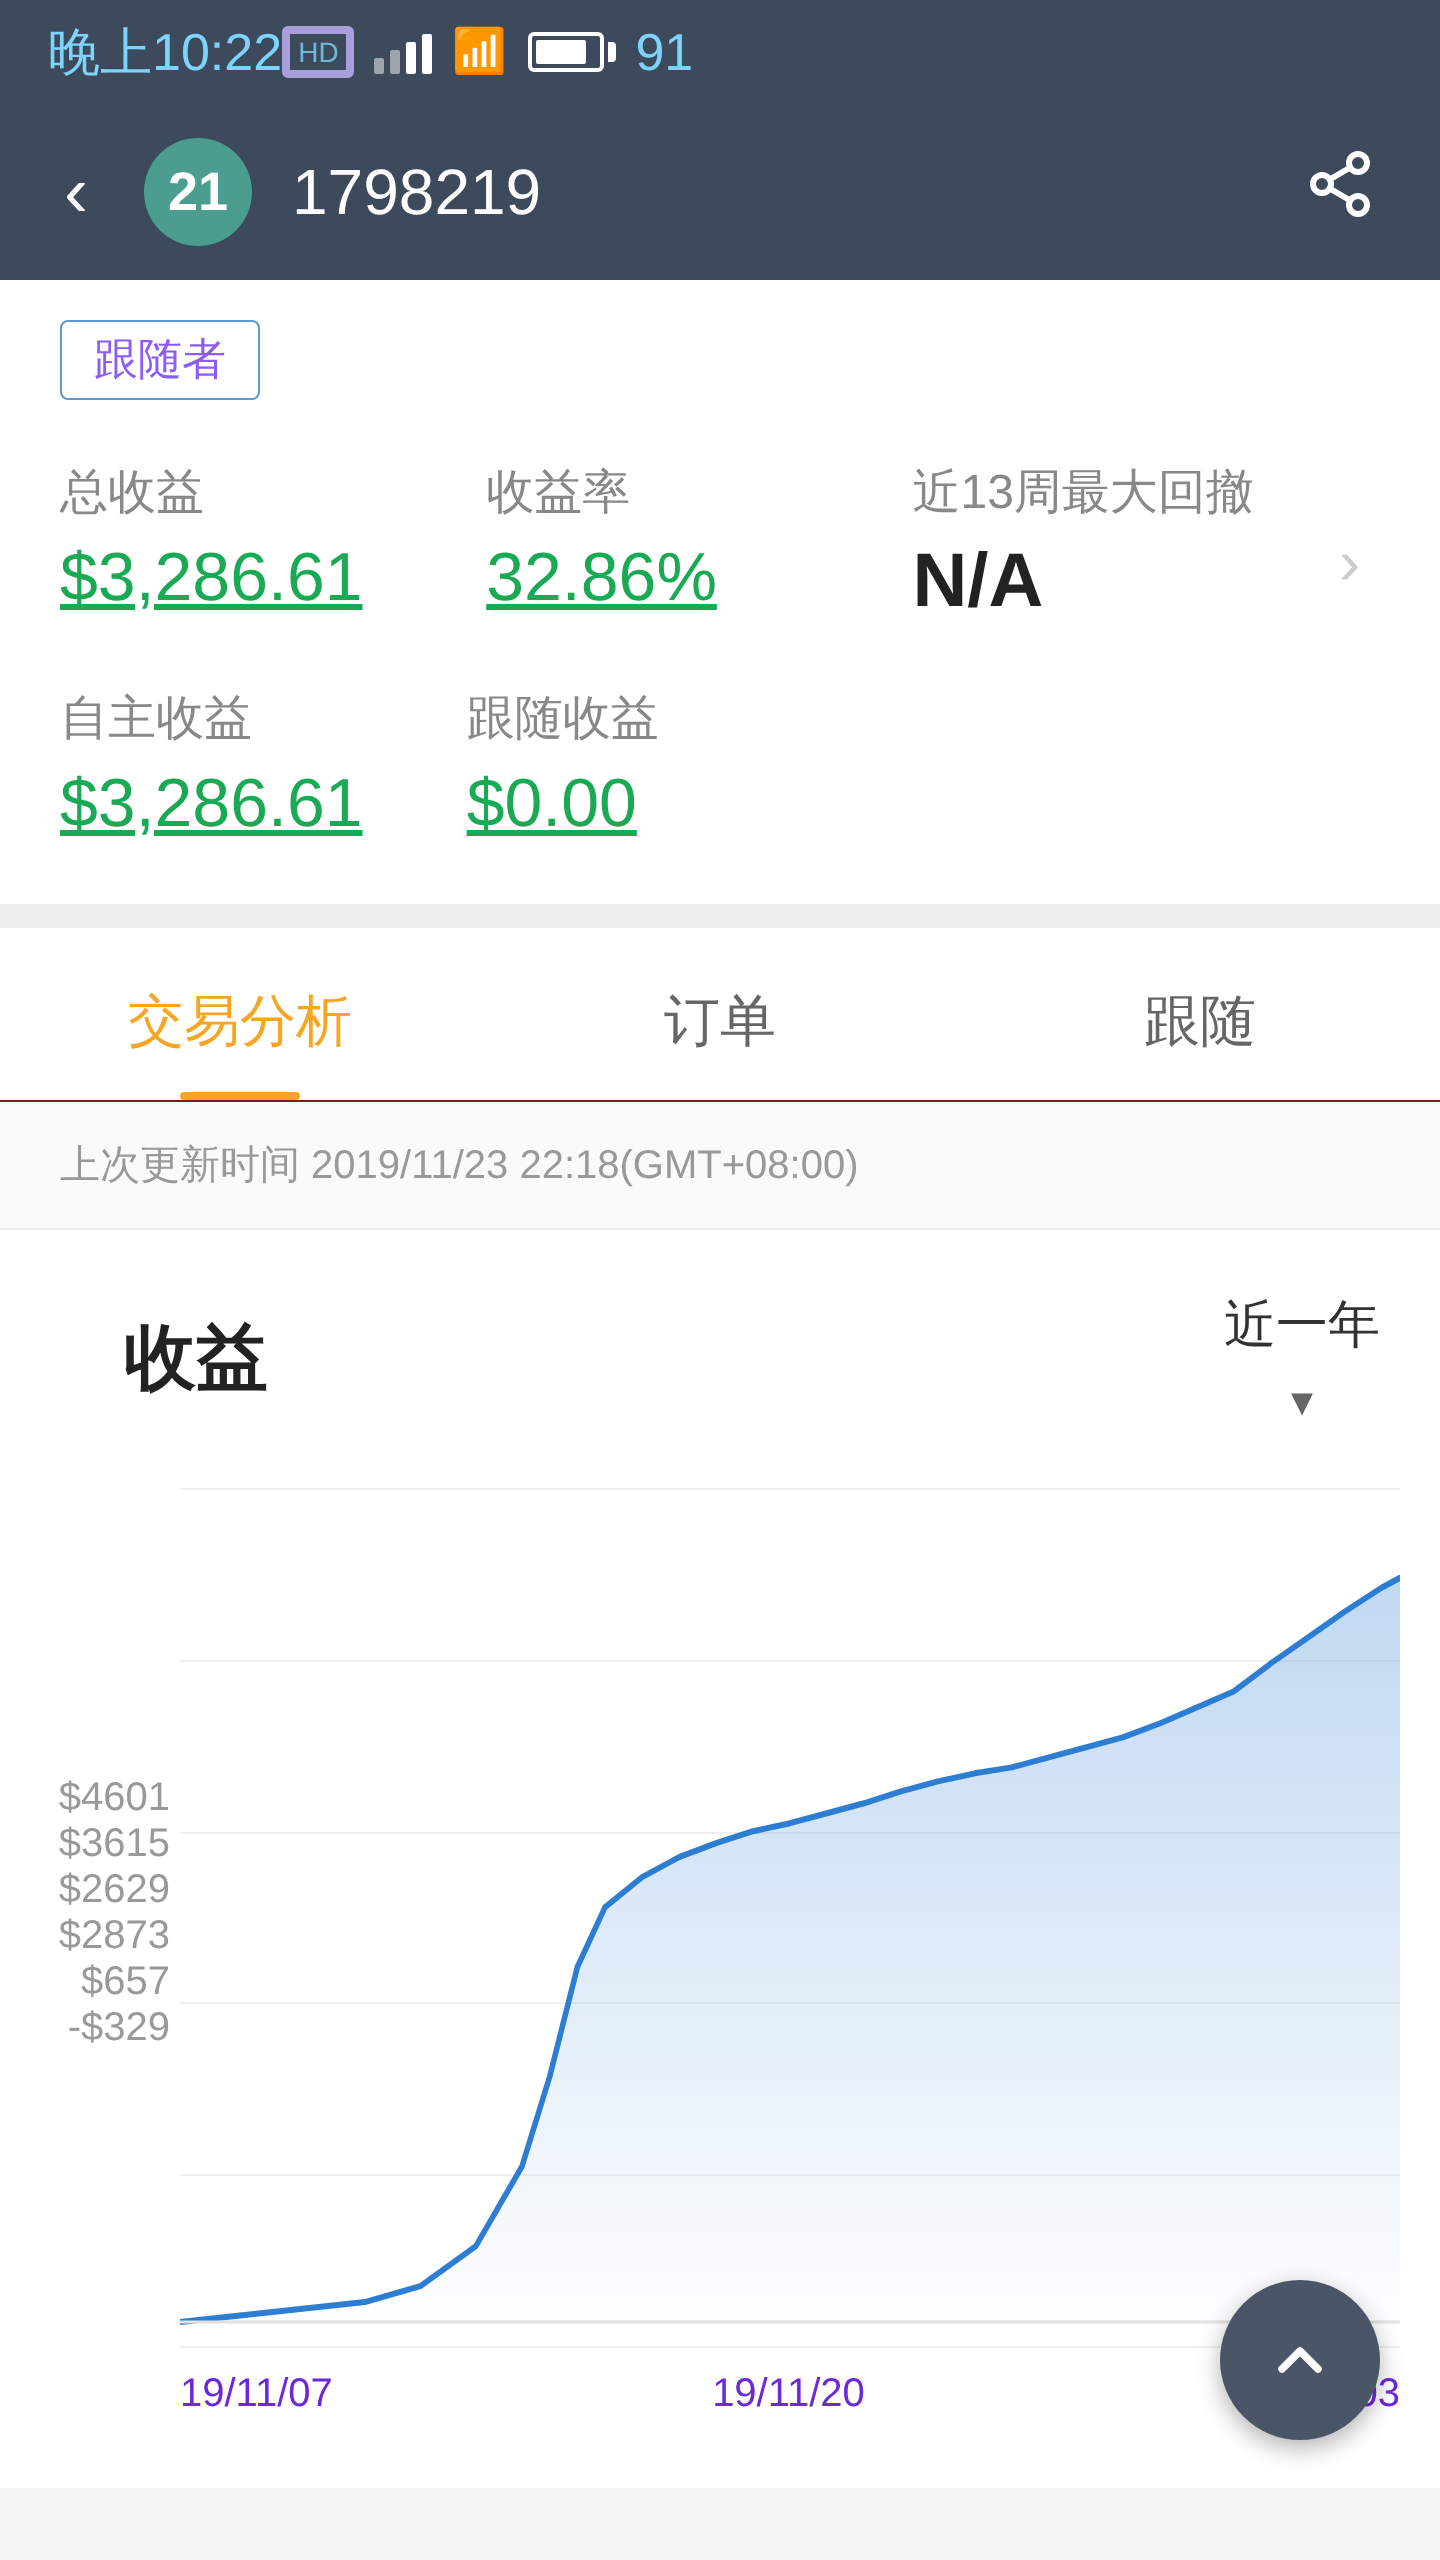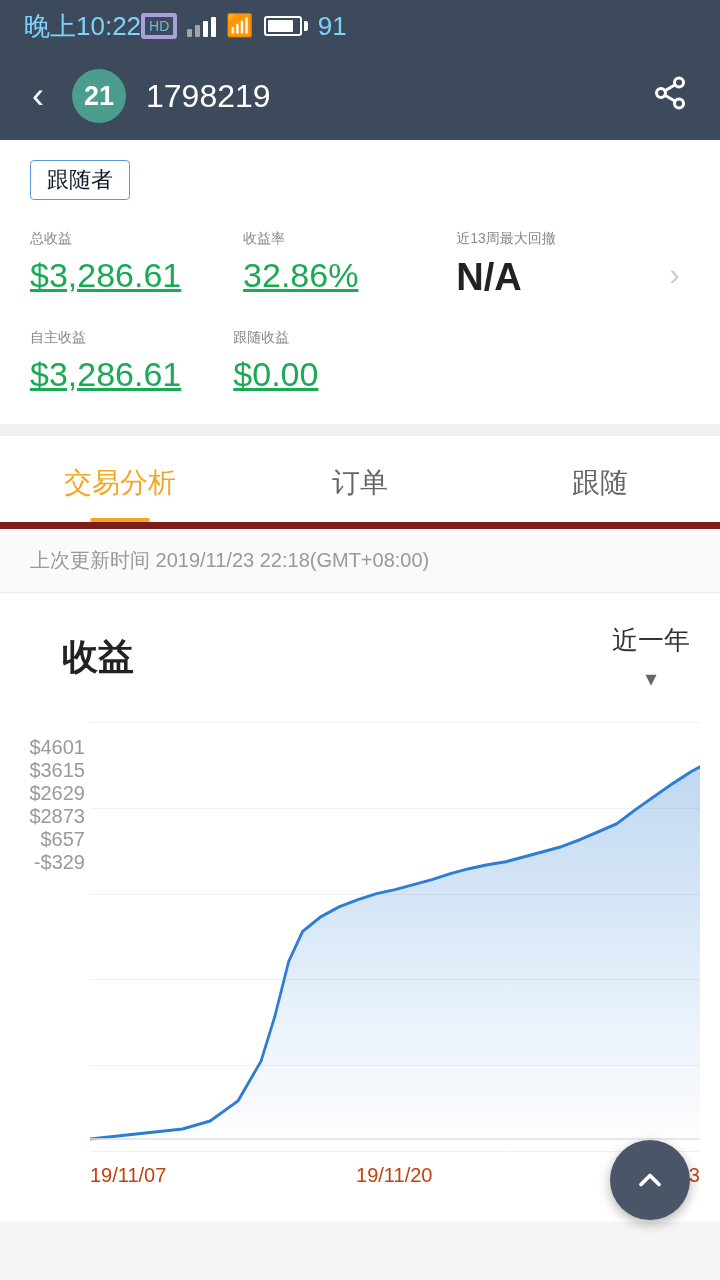--- a/index.html
+++ b/index.html
@@ -123,42 +123,42 @@
     }
 
     
     .follower-section {
       background: white;
       padding: 20px 30px 10px;
     }
     .follower-tag {
       display: inline-block;
       border: 1.5px solid #5b9bd5;
-      color: #0f172a;
+      color: #8b5cf6;
       font-size: 22px;
       padding: 4px 16px;
       border-radius: 4px;
     }
 
     
     .stats-section {
       background: white;
       padding: 20px 30px 30px;
     }
     .stats-row {
       display: flex;
       gap: 20px;
       margin-bottom: 30px;
     }
     .stat-item {
       flex: 1;
     }
     .stat-label {
       color: #888;
-      font-size: 14px;
+      font-size: 24px;
       margin-bottom: 8px;
     }
     .stat-value {
       font-size: 34px;
       font-weight: 500;
     }
     .stat-value.green { color: #1aaa55; text-decoration: underline; }
     .stat-value.black { color: #222; font-size: 38px; font-weight: bold; }
     .chevron-right {
       display: flex;
@@ -175,21 +175,21 @@
       height: 12px;
       background: #f0f0f0;
     }
 
     
     .tabs-section {
       background: white;
     }
     .tabs {
       display: flex;
-      border-bottom: 7px solid #7f1d1d;
+      border-bottom: 1px solid #7f1d1d;
     }
     .tab {
       flex: 1;
       text-align: center;
       padding: 28px 0 20px;
       font-size: 28px;
       color: #666;
       cursor: pointer;
       position: relative;
     }
@@ -252,25 +252,25 @@
     
     .chart-container {
       position: relative;
       width: 100%;
       height: 480px;
       padding-left: 70px;
     }
     .chart-y-labels {
       position: absolute;
       left: 0;
-      top: 14px;
+      top: 0;
       height: calc(100% - 50px);
       display: flex;
       flex-direction: column;
-      justify-content: flex-start;
+      justify-content: center;
       padding-bottom: 5px;
     }
     .y-label {
       font-size: 20px;
       color: #999;
       text-align: right;
       width: 65px;
     }
     .chart-area {
       position: relative;
@@ -290,21 +290,21 @@
       top: 0;
       left: 0;
       width: 100%;
       height: 100%;
     }
     .chart-x-labels {
       display: flex;
       justify-content: space-between;
       padding: 12px 0 0;
       font-size: 20px;
-      color: #c2410c;
+      color: #6d28d9;
     }
 
     
     .fab {
       position: fixed;
       bottom: 60px;
       right: 30px;
       width: 80px;
       height: 80px;
       border-radius: 50%;

